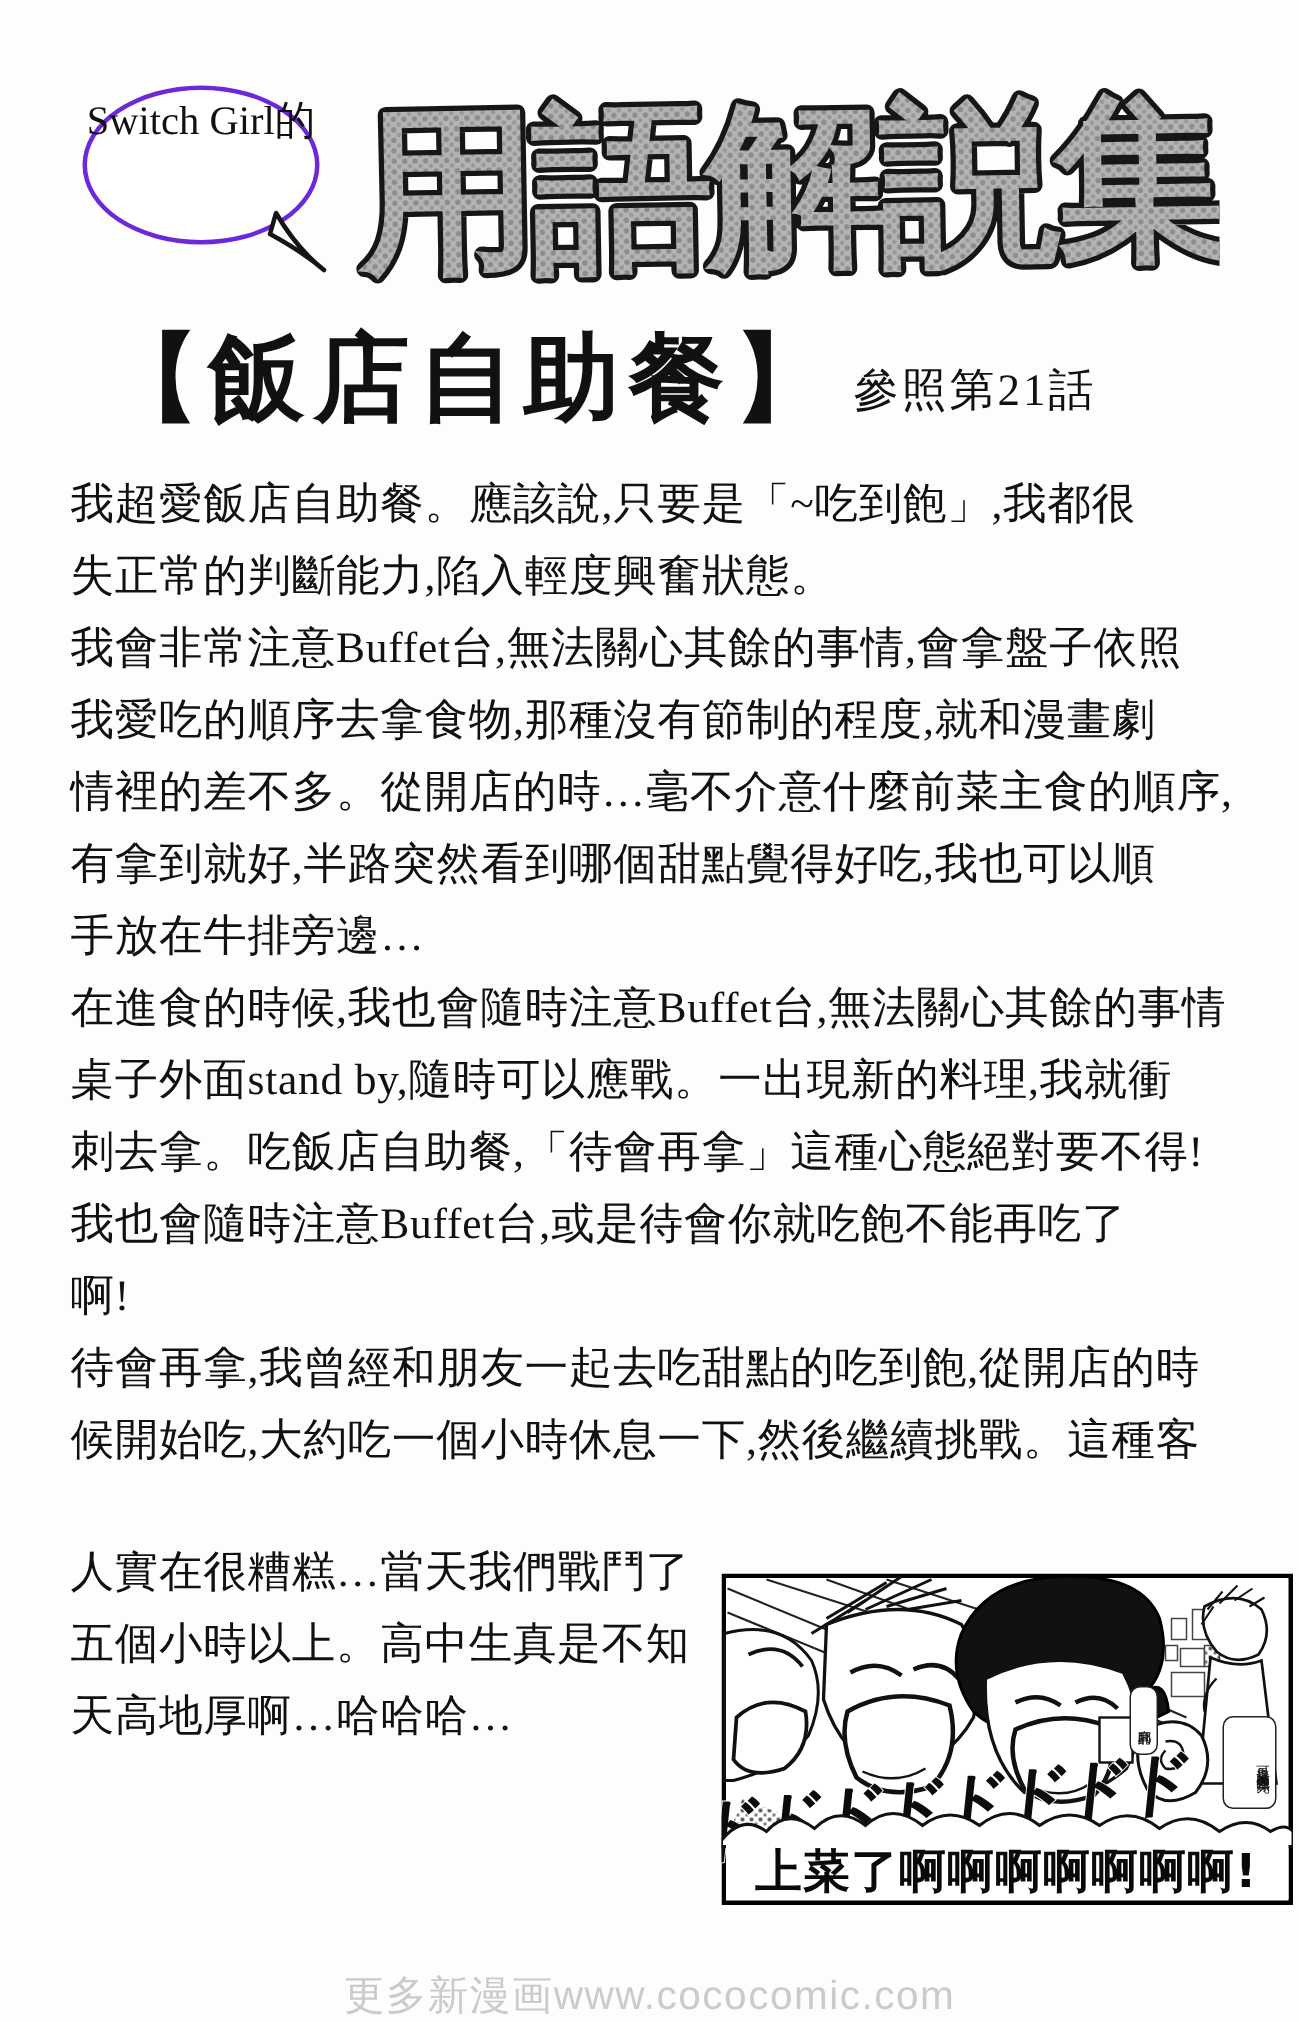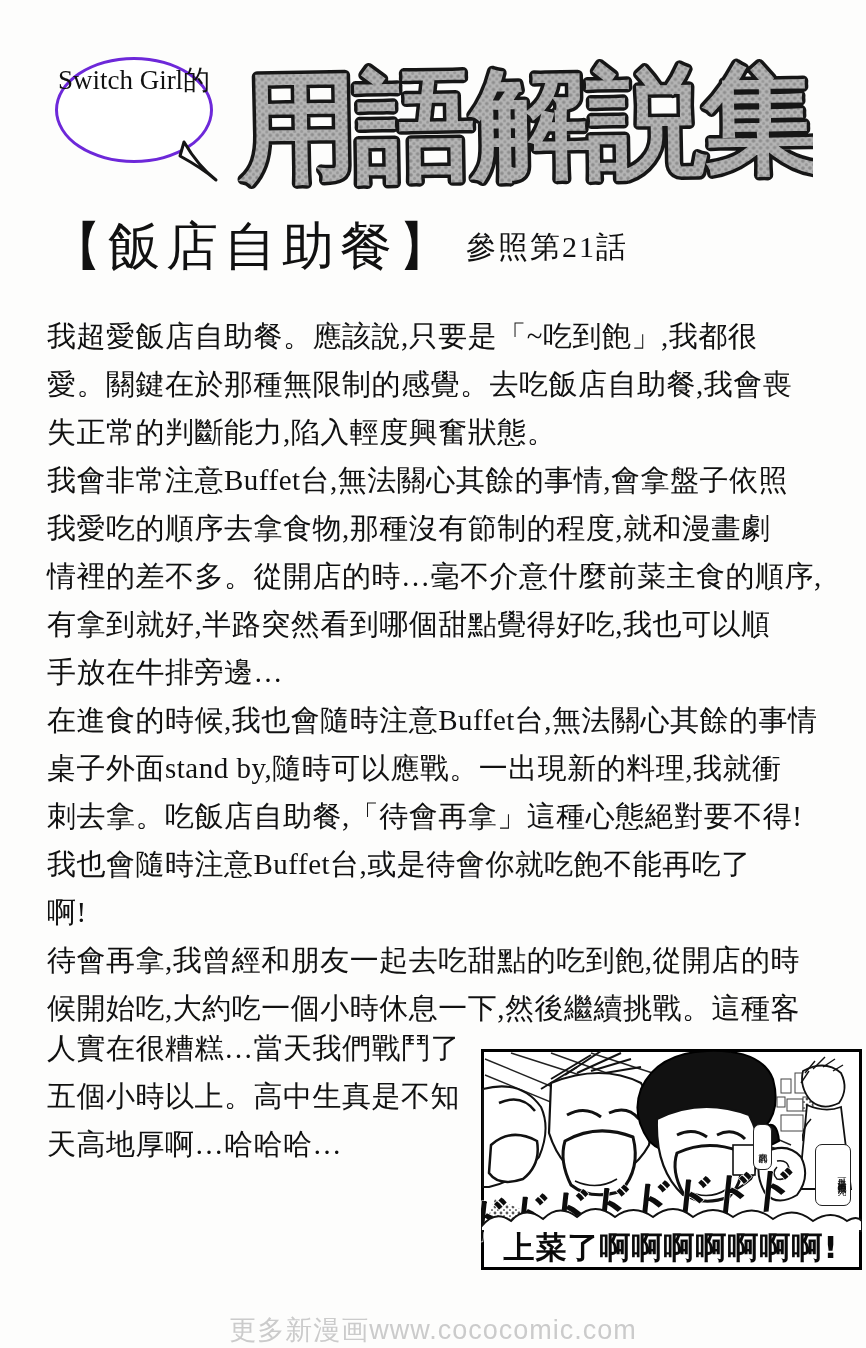--- a/index.html
+++ b/index.html
@@ -24,21 +24,21 @@
   .bubble-tail{position:absolute;left:178px;top:140px;width:46px;height:44px;}
 
   .title-wrap{position:absolute;left:233px;top:38px;width:580px;height:160px;}
 
   
   .heading{
     position:absolute;left:50px;top:218px;width:780px;
     display:flex;align-items:flex-end;white-space:nowrap;
   }
   .heading .term{
-    font-size:52px;font-weight:400;letter-spacing:6px;line-height:1.1;
+    font-size:64px;font-weight:700;letter-spacing:6px;line-height:1.1;margin-left:19px;
   }
   .heading .ref{
     font-size:30px;font-weight:400;margin-left:10px;padding-bottom:7px;letter-spacing:2px;
   }
 
   
   .body-text{position:absolute;left:47px;top:312px;width:786px;}
   .line{
     height:48px;line-height:48px;font-size:29px;letter-spacing:0.5px;
     white-space:nowrap;
@@ -92,21 +92,20 @@
     </svg>
   </div>
 
   <div class="heading">
     <span class="term">【飯店自助餐】</span>
     <span class="ref">參照第21話</span>
   </div>
 
   <div class="body-text">
     <div class="line">我超愛飯店自助餐。應該說,只要是「~吃到飽」,我都很</div>
-    <div class="line">愛。關鍵在於那種無限制的感覺。去吃飯店自助餐,我會喪</div>
     <div class="line">失正常的判斷能力,陷入輕度興奮狀態。</div>
     <div class="line">我會非常注意Buffet台,無法關心其餘的事情,會拿盤子依照</div>
     <div class="line">我愛吃的順序去拿食物,那種沒有節制的程度,就和漫畫劇</div>
     <div class="line">情裡的差不多。從開店的時…毫不介意什麼前菜主食的順序,</div>
     <div class="line">有拿到就好,半路突然看到哪個甜點覺得好吃,我也可以順</div>
     <div class="line">手放在牛排旁邊…</div>
     <div class="line">在進食的時候,我也會隨時注意Buffet台,無法關心其餘的事情</div>
     <div class="line">桌子外面stand by,隨時可以應戰。一出現新的料理,我就衝</div>
     <div class="line">刺去拿。吃飯店自助餐,「待會再拿」這種心態絕對要不得!</div>
     <div class="line">我也會隨時注意Buffet台,或是待會你就吃飽不能再吃了</div>

